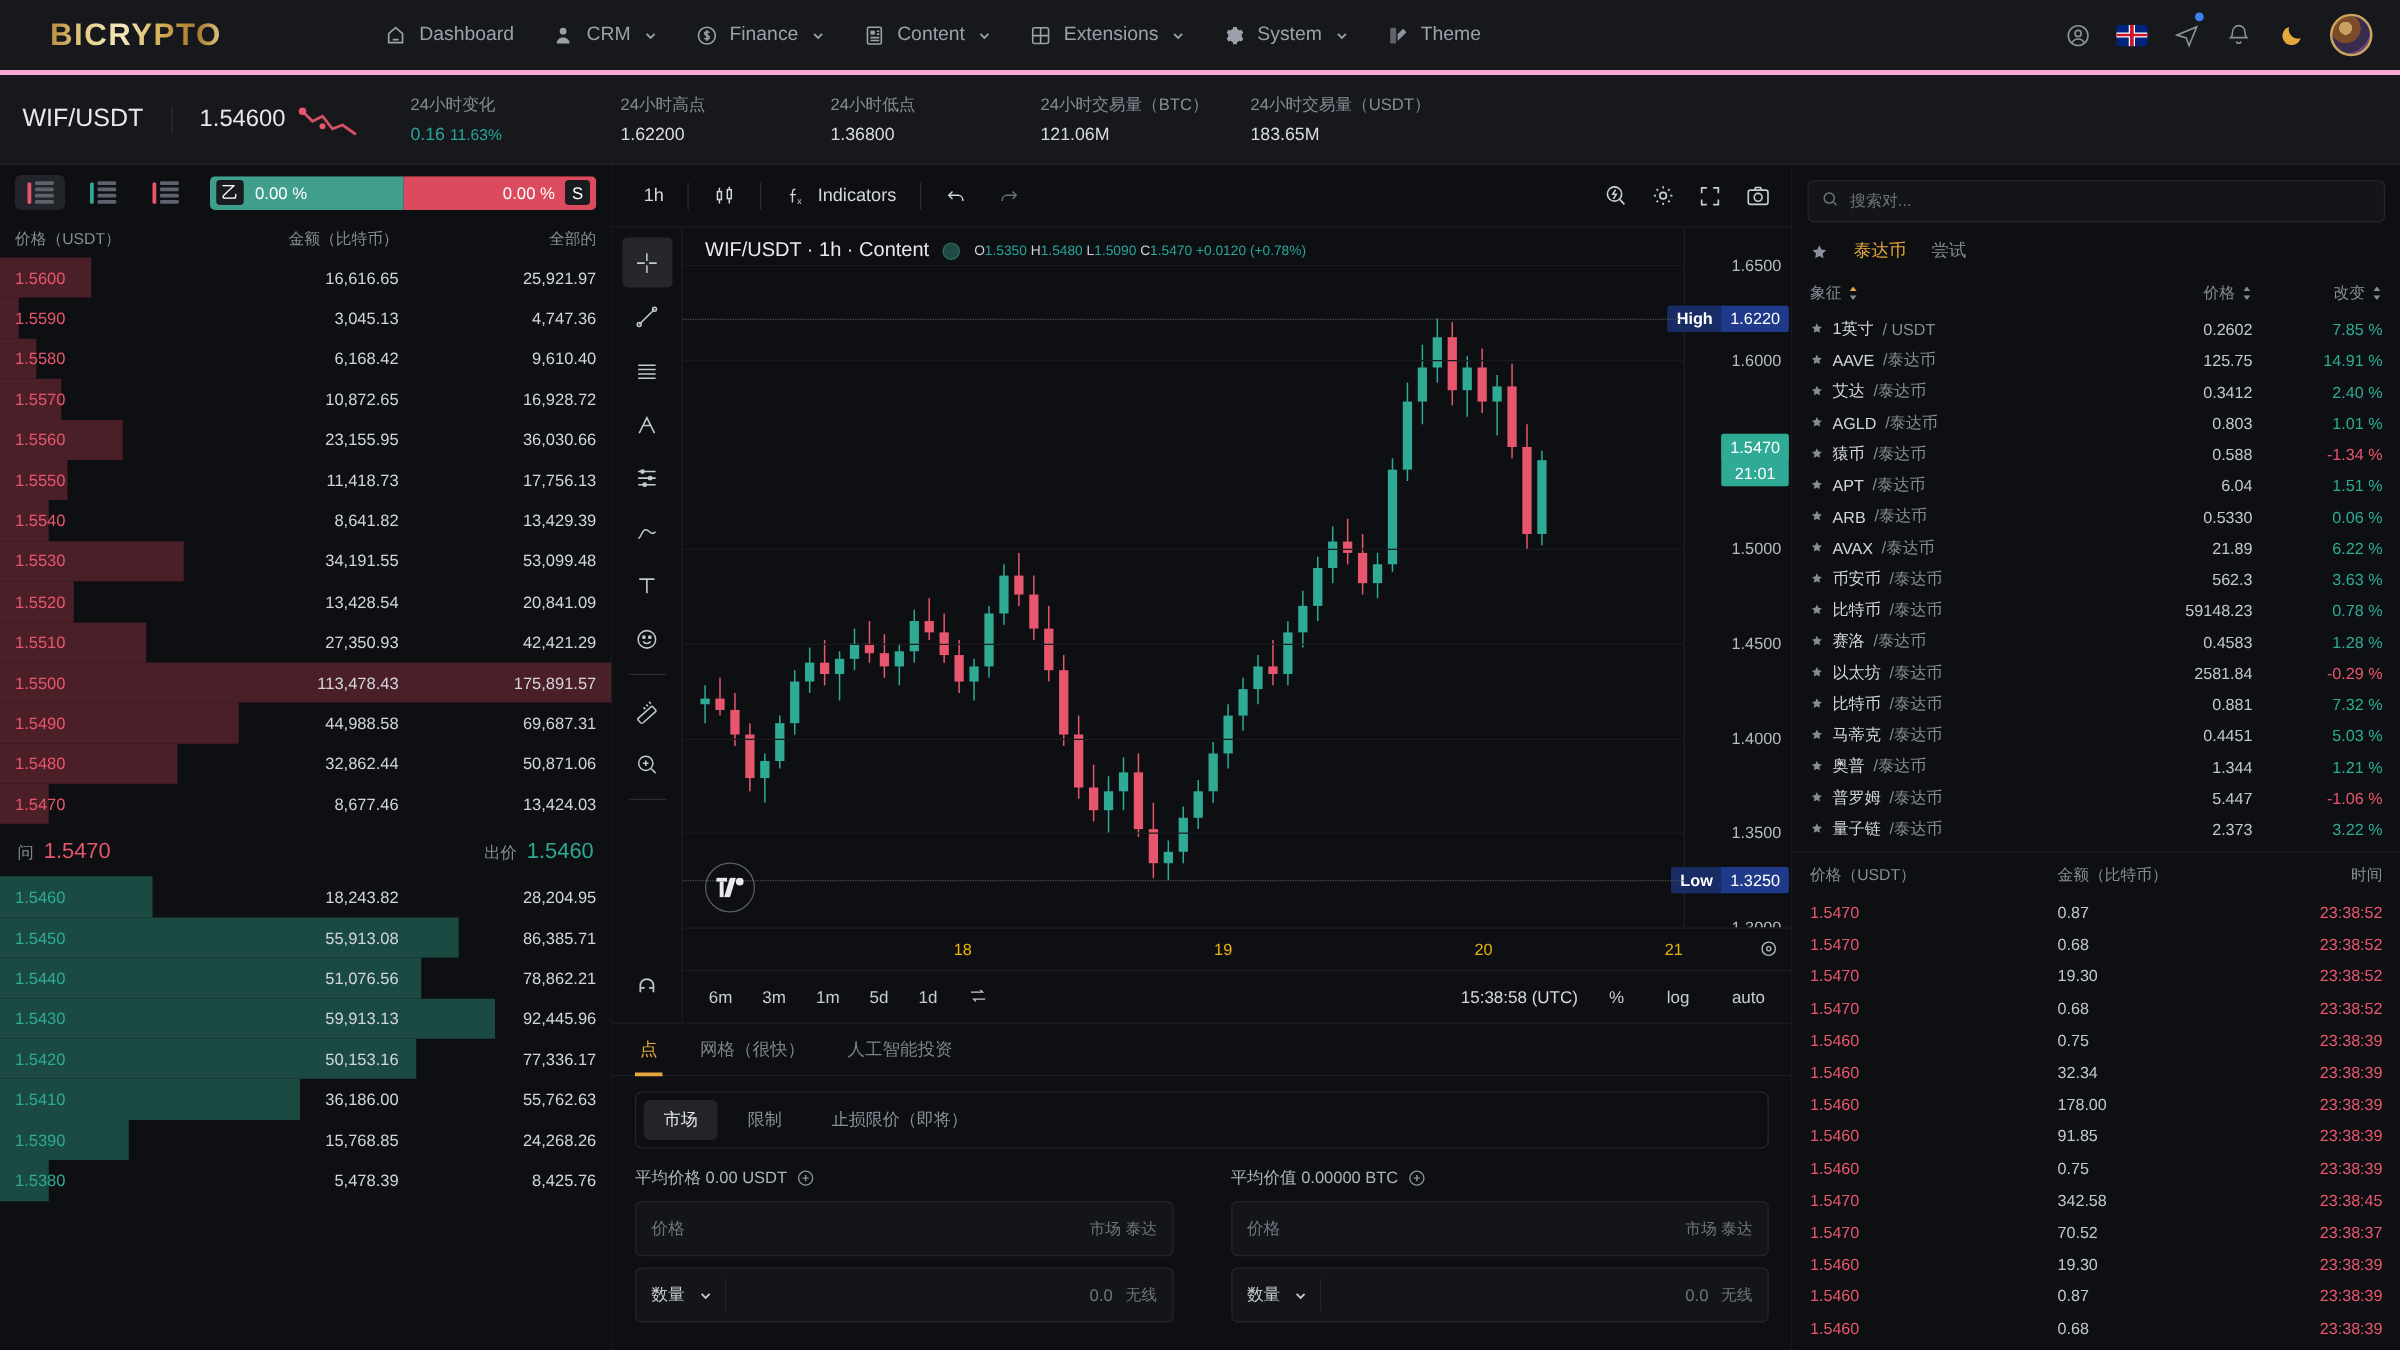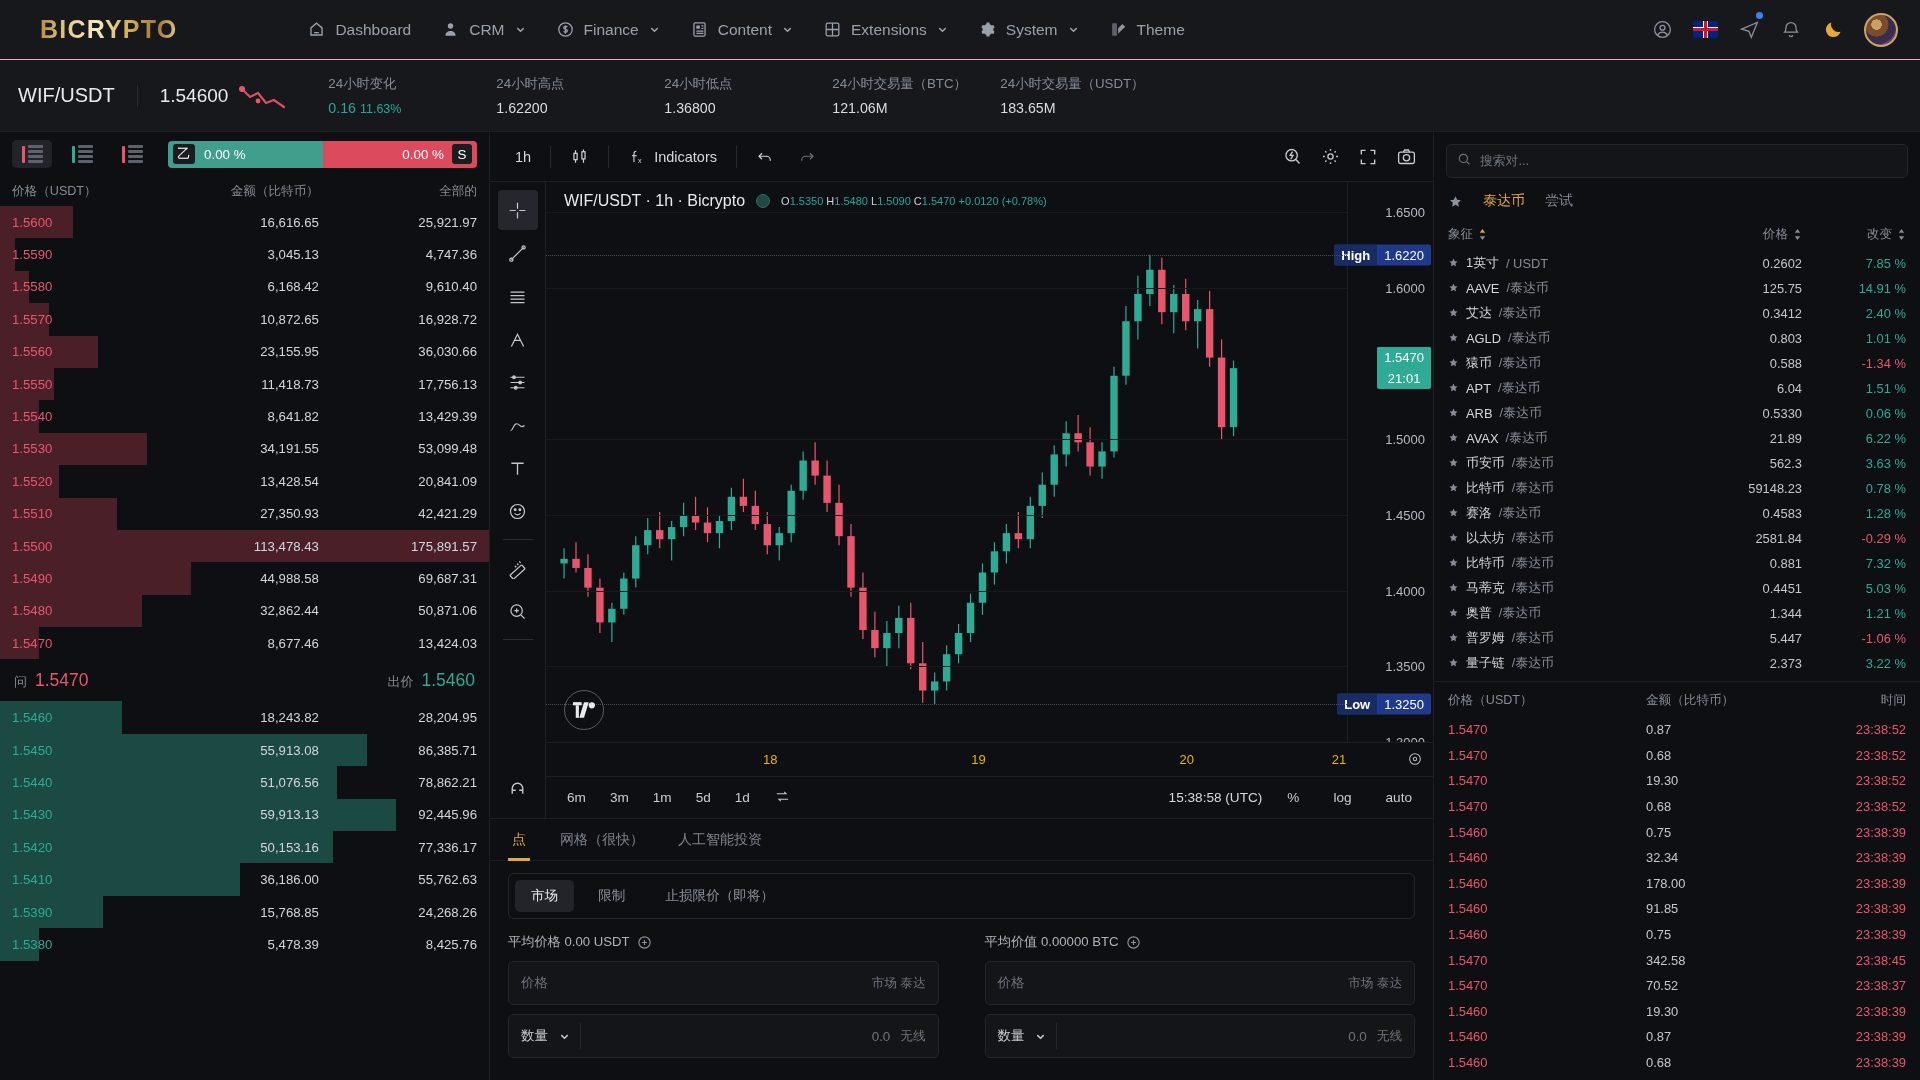--- a/index.html
+++ b/index.html
@@ -9,21 +9,21 @@
     font-family: "Liberation Sans", sans-serif;
     color: #d1d5db;
     overflow: hidden;
   }
   .app { width: 1920px; height: 1080px; display: flex; flex-direction: column; background: #0b0b0d; }
 
   
   .topnav {
     height: 60px; min-height: 60px; background: #17181c;
     display: flex; align-items: center; padding: 0 22px;
-    border-bottom: 1px solid #f9a8d4;
+    border-bottom: 4px solid #f9a8d4;
   }
   .logo {
     font-size: 25px; font-weight: 700; letter-spacing: 1.2px; margin-left: 18px;
     background: linear-gradient(95deg,#b98b3a 0%,#e6cf8b 22%,#f5e9c0 42%,#d8b45e 62%,#a8762c 85%,#e3cb89 100%);
     -webkit-background-clip: text; background-clip: text; color: transparent;
   }
   .navcenter { display: flex; align-items: center; gap: 30px; margin-left: 130px; }
   .navitem { display: flex; align-items: center; gap: 9px; font-size: 15.5px; color: #9ba1ab; cursor: pointer; }
   .navitem .ic { width: 19px; height: 19px; display: flex; align-items: center; justify-content: center; color: #9ba1ab; }
   .navitem svg { display: block; }
@@ -667,21 +667,21 @@
           <span class="dtool" style="margin-top:auto;margin-bottom:10px">
               <svg width="21" height="21" viewBox="0 0 24 24" fill="none" stroke="currentColor" stroke-width="1.6">
                 <path d="M6 18v-6a6 6 0 0112 0v6"></path>
                 <path d="M6 14h4M14 14h4"></path>
               </svg>
             </span>
         </div>
 
         <div class="plotwrap">
           <div class="legend">
-            <span>WIF/USDT · 1h · Bicrypto</span>
+            <span>WIF/USDT · 1h · Content</span>
             <span class="dot"></span>
             <span class="ohlc">
               <b>O</b><span>1.5350</span>
               <b>H</b><span>1.5480</span>
               <b>L</b><span>1.5090</span>
               <b>C</b><span>1.5470</span>
               <span>+0.0120 (+0.78%)</span>
             </span>
           </div>
           <div class="plot" id="plot">

